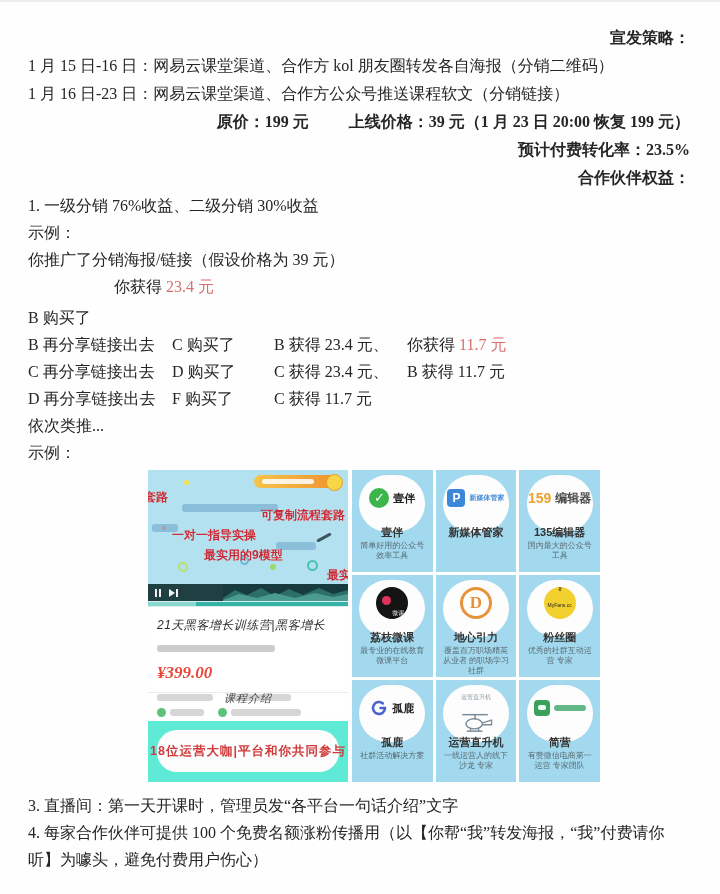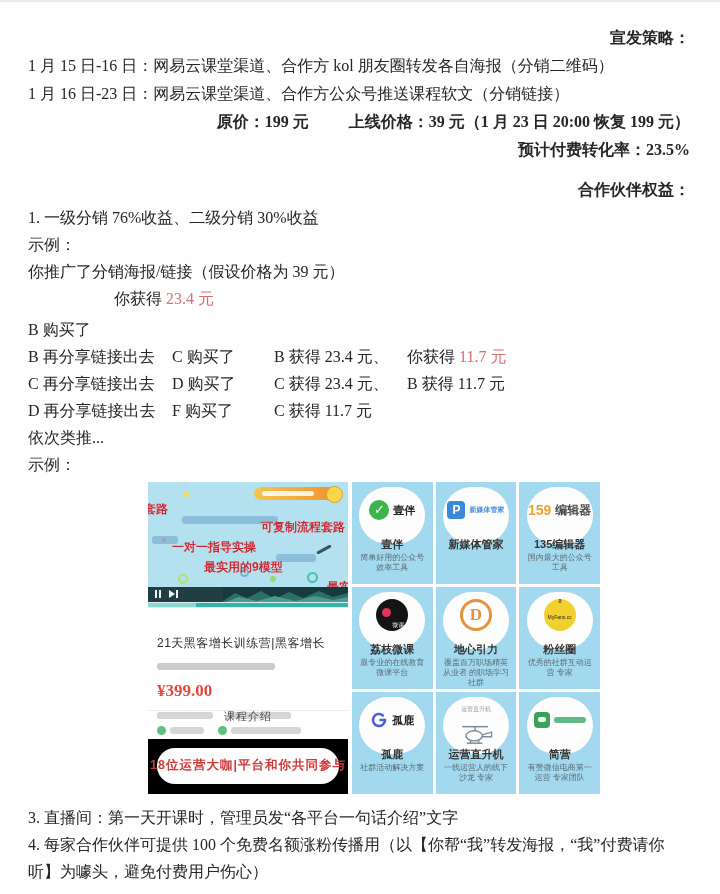--- a/index.html
+++ b/index.html
@@ -8,21 +8,21 @@
     width:720px; height:894px; background:#fefefe; position:relative;
     font-family:"Liberation Serif","DejaVu Serif",serif;
     color:#262626; overflow:hidden;
     border-top:2px solid #ececec;
   }
   .doc { padding:22px 30px 0 28px; font-size:16px; line-height:28px; }
   .ln { white-space:pre-wrap; }
   .bold { font-weight:bold;text-align:right; }
   .center { line-height:27px; }
   .pink { color:#d97070; }
-  .mt { margin-top:12px; }
+  .mt { }
   .chain { display:flex; line-height:27px; }
   .c1 { width:144px; flex:none; }
   .c1r1 { width:86px; flex:none;margin-top:31px; }
   .c2 { width:102px; flex:none; }
   .c3 { width:133px; flex:none; }
   .gapline { line-height:27px; }
 
   
   .shot {
     width:452px; margin:4px 0 10px 120px; height:312px;
@@ -42,31 +42,31 @@
   .pencil { position:absolute; right:16px; top:66px; width:16px; height:3px; background:#3b5660; transform:rotate(-28deg); border-radius:2px; }
   .controls { height:17px; background:#1f3f42; display:flex; align-items:center; position:relative; overflow:hidden; }
   .ic-pause { display:flex; gap:2px; margin-left:7px; }
   .ic-pause i { display:block; width:2px; height:8px; background:#f2f2f2; }
   .ic-next { width:0; height:0; border-left:6px solid #f2f2f2; border-top:4px solid transparent; border-bottom:4px solid transparent; margin-left:8px; position:relative; }
   .ic-next::after { content:""; position:absolute; left:0; top:-4px; width:2px; height:8px; background:#f2f2f2; margin-left:1px; }
   .mountains { position:absolute; right:0; top:0; height:17px; width:125px; }
   .progress { height:6px; background:#d9edf0; position:relative; }
   .progress .fill { position:absolute; left:0; top:1px; height:4px; width:100%; background:#35b3a4; }
   .progress .fill2 { position:absolute; left:0; top:1px; height:4px; width:24%; background:#8ad8cd; }
-  .info { background:#fff; flex:1; padding:21px 9px 0 9px; position:relative; }
+  .info { background:#fff; flex:1; padding:4px 9px 0 9px; position:relative;font-style:italic; }
   .course-title { font-size:12px; color:#2c2c2c; letter-spacing:.5px; }
   .gbar { height:7px; border-radius:3px; background:#cccccc; }
   .price { color:#e8483c; font-size:17px; font-weight:bold; margin-top:7px; font-family:"Liberation Serif",serif; }
   .grow { display:flex; gap:14px; margin-top:7px; align-items:center; }
   .grow .gbar { background:#d6d6d6; }
   .gitem { display:flex; align-items:center; gap:4px; }
   .gdot { width:9px; height:9px; border-radius:50%; background:#5cc27e; flex:none; }
   .divider { position:absolute; left:0; right:0; bottom:24px; height:1px; background:#ececec; }
   .tabline { position:absolute; left:0; right:0; bottom:5px; text-align:center; font-size:11px; color:#4a4a4a; letter-spacing:1px; }
-  .banner { height:61px; background:#000000; position:relative; margin-top:4px; overflow:hidden; }
+  .banner { height:61px; background:#5eead4; position:relative; margin-top:4px; overflow:hidden; }
   .cloud-b { position:absolute; left:9px; right:9px; top:9px; bottom:10px; background:#fdfdfd; border-radius:20px; }
   .banner-text { position:absolute; left:0; right:0; top:50%; transform:translateY(-52%);
                  text-align:center; color:#cf3b3b; font-weight:bold; font-size:12.5px; letter-spacing:1px; }
 
   .grid { flex:1; display:grid; grid-template-columns:repeat(3,1fr); grid-template-rows:repeat(3,1fr); gap:3px; }
   .cell { background:#a2d9ee; position:relative; overflow:hidden; text-align:center; }
   .cell .cloud { position:absolute; left:9%; top:5px; width:82%; height:56%; background:#fdfdfd; border-radius:40px; }
   .cell-inner { position:relative; z-index:1; height:100%; display:flex; flex-direction:column; align-items:center; }
   .icon-row { height:56px; display:flex; align-items:center; justify-content:center; gap:4px; }
   .cname { font-size:11px; font-weight:bold; color:#333; line-height:13px; }

